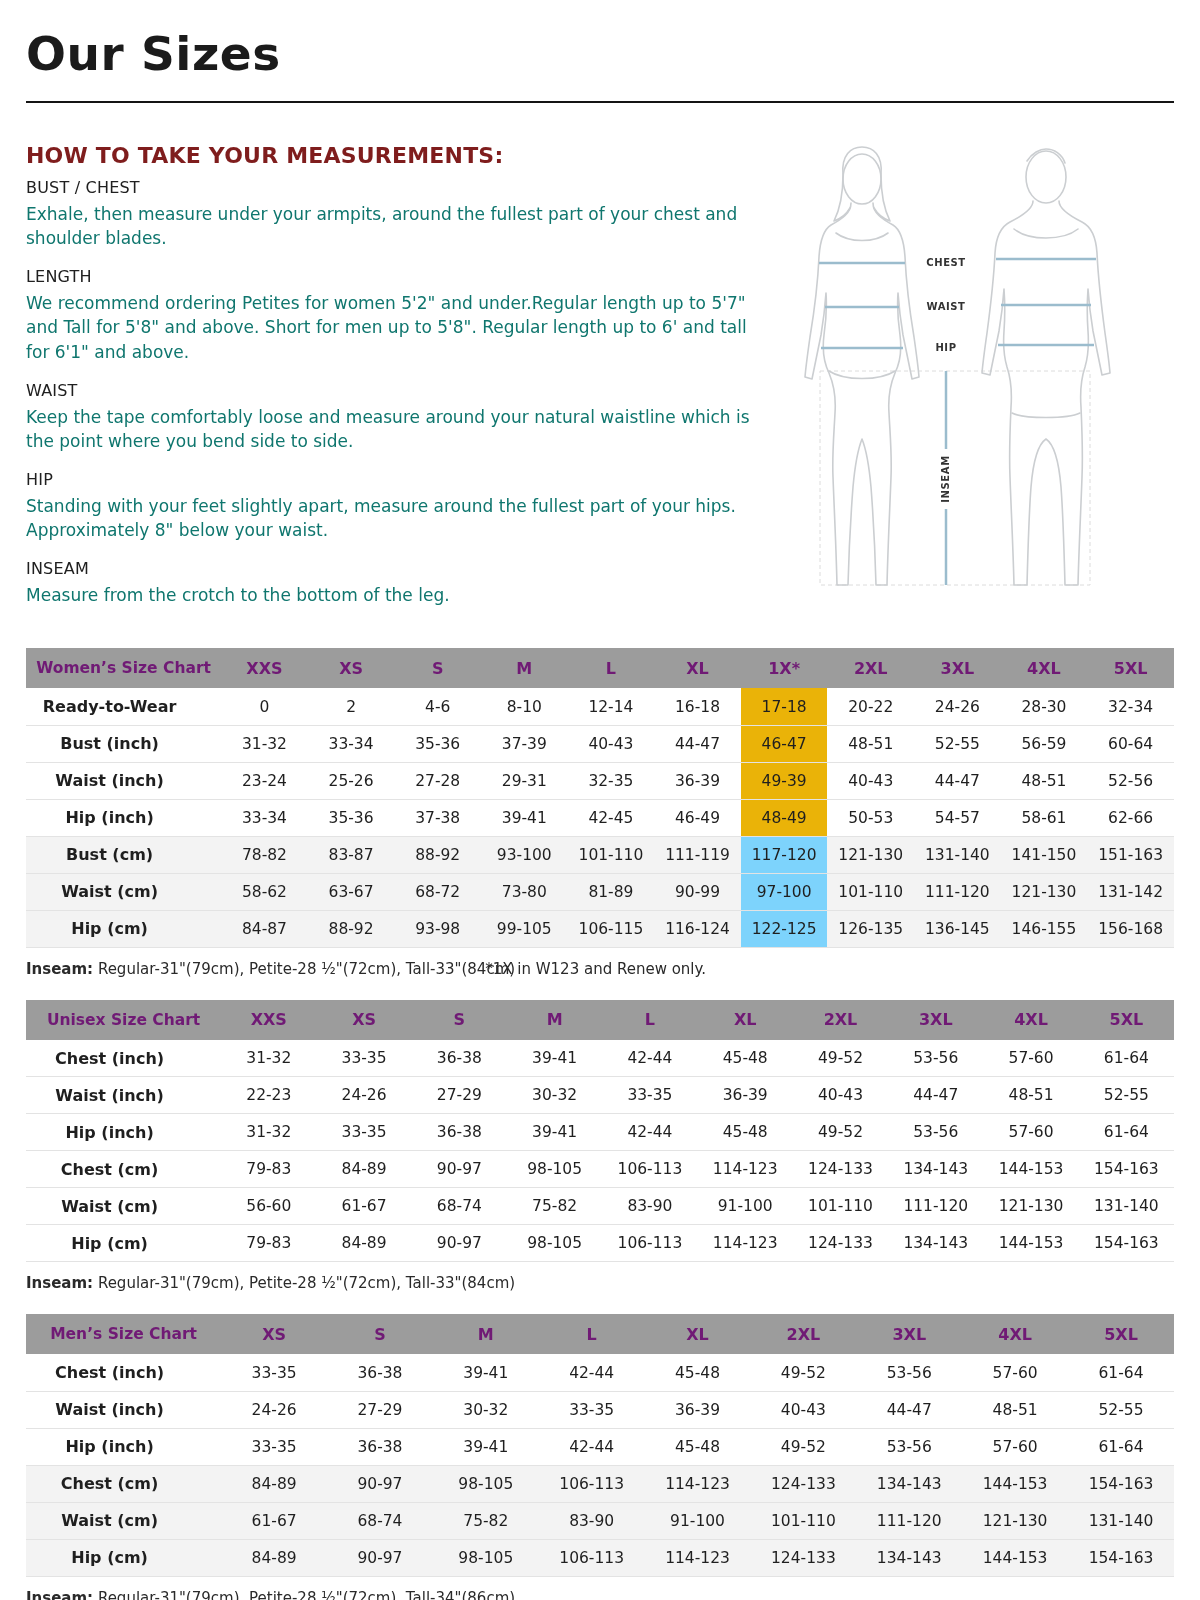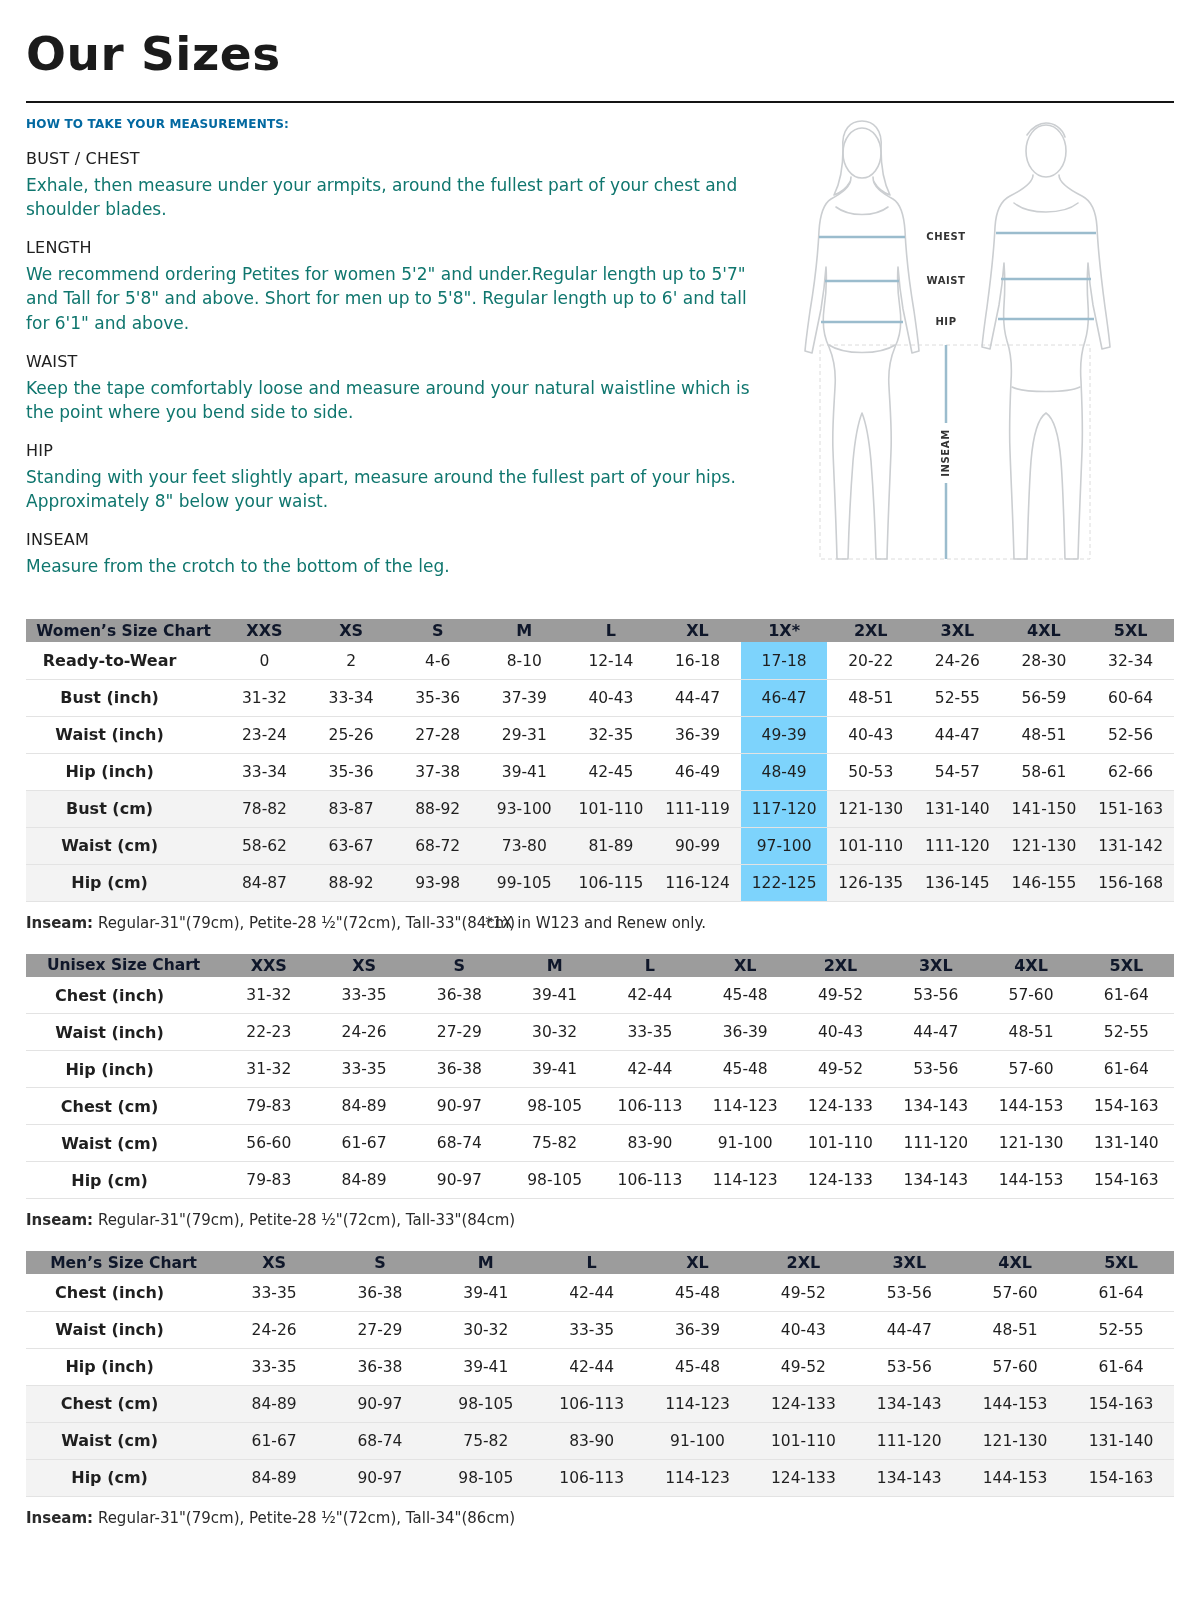--- a/index.html
+++ b/index.html
@@ -10,58 +10,58 @@
     color: #2e2e2e;
     padding: 26px 26px 34px 26px;
   }
   h1.page-title {
     font-size: 47px;
     font-weight: bold;
     color: #1b1b1b;
     letter-spacing: 0.5px;
     padding-bottom: 20px;
     border-bottom: 2px solid #141414;
-    margin-bottom: 14px;
+    margin-bottom: 40px;
   }
   .top-area { display: flex; margin-bottom: 24px; }
   .instructions { width: 748px; flex: 0 0 auto; padding-right: 10px; }
   .howto-heading {
-    font-size: 12px; font-weight: bold; color: #0369a1;
-    letter-spacing: 0.2px; margin-bottom: 18px;
+    font-size: 22px; font-weight: bold; color: #7f1d1d;
+    letter-spacing: 0.2px; margin-bottom: 10px;
   }
   .sec { margin-bottom: 17px; }
   .sec h3 {
     font-size: 16px; font-weight: normal; color: #202020;
     letter-spacing: 0.2px; margin-bottom: 5px;
   }
   .sec p { font-size: 17px; line-height: 1.42; color: #0f766e; }
   .diagram { flex: 1; display: flex; align-items: flex-start; padding-top: 2px; }
 
   .fig { fill: none; stroke: #cbced1; stroke-width: 1.6; stroke-linecap: round; stroke-linejoin: round; }
   .mline { stroke: var(--accent, #9bbccd); stroke-width: 2.5; fill: none; }
   .dash { stroke: #dcdcdc; stroke-width: 1; stroke-dasharray: 4 3; fill: none; }
   .dlabel { font-size: 10px; font-weight: bold; fill: #333; letter-spacing: 0.6px; }
 
   .table-block { margin-bottom: 20px; }
   table.size-table { width: 100%; border-collapse: collapse; table-layout: fixed; }
   col.c-label { width: 17%; }
   thead th {
     background: var(--hdr, #9c9c9c);
-    color: #0f172a; font-weight: bold; font-size: 16px;
-    height: 23px; padding: 0 3px; text-align: center;
+    color: #701a75; font-weight: bold; font-size: 16px;
+    height: 40px; padding: 0 3px; text-align: center;
   }
   thead th.table-title { font-size: 15.5px; }
   tbody tr { border-bottom: 1px solid #e3e3e3; height: 37px; }
   tbody tr.shaded { background: #f3f3f3; margin-top: 24px; }
   tbody th.row-label {
     text-align: center; padding-right: 28px;
     font-size: 16px; font-weight: bold; color: #1f1f1f;
   }
   tbody td { text-align: center; font-size: 15.5px; color: #1f1f1f; padding: 0 2px; }
-  tbody td.hl { background: #7dd3fc; }
+  tbody td.hl { background: #eab308; }
   tbody tr.shaded td.hl { background: #7dd3fc; }
 
   .footnote {
     position: relative; text-align: left;
     font-size: 15px; color: #2a2a2a;
     margin-top: 12px; min-height: 20px;
   }
   .fn-left { position: absolute; left: 40%; top: 0; }
   .fn-left:empty { display: none; }
   .fn-right b { font-weight: bold; }

